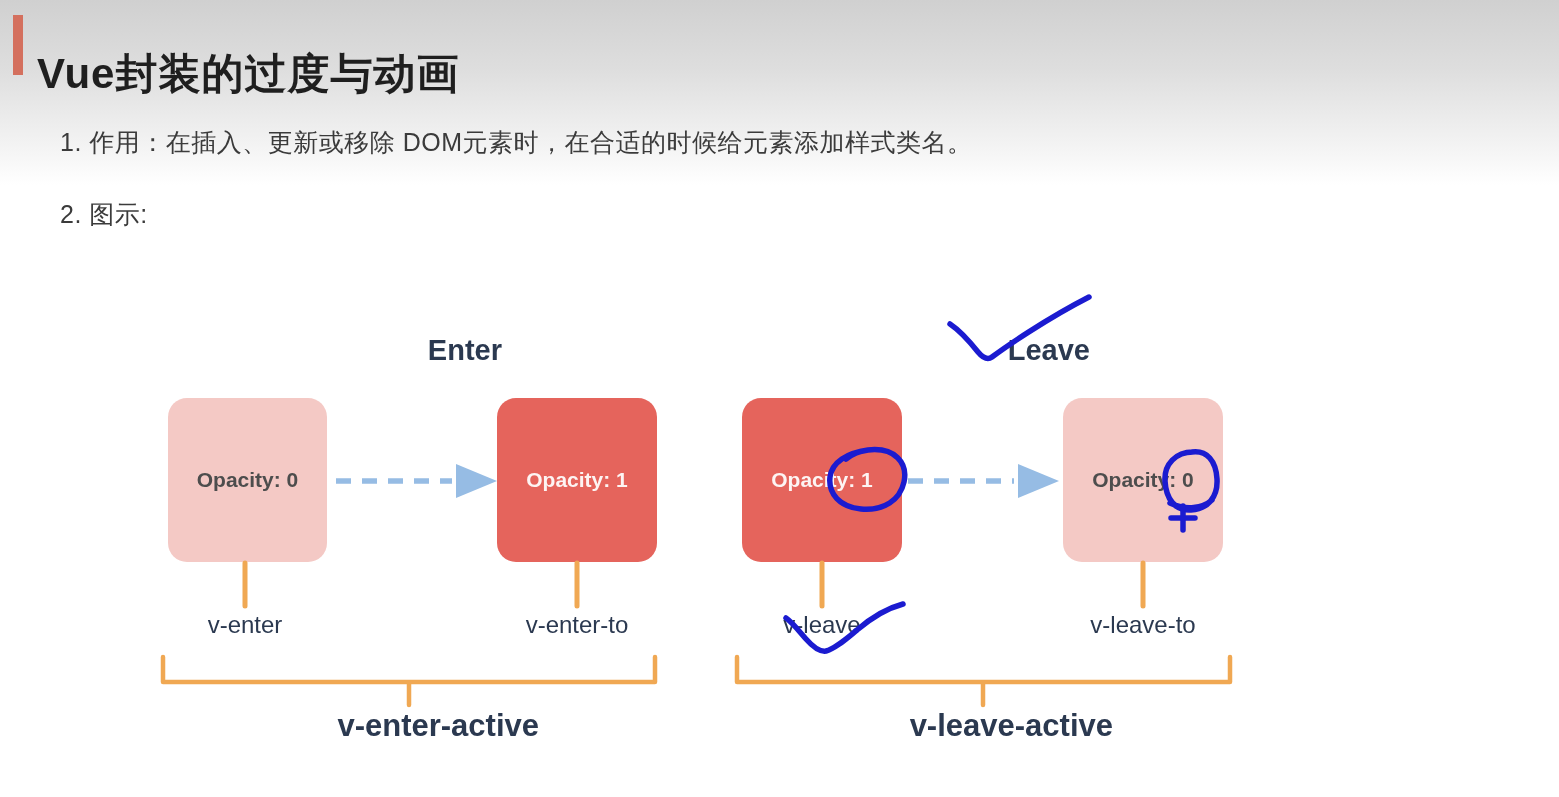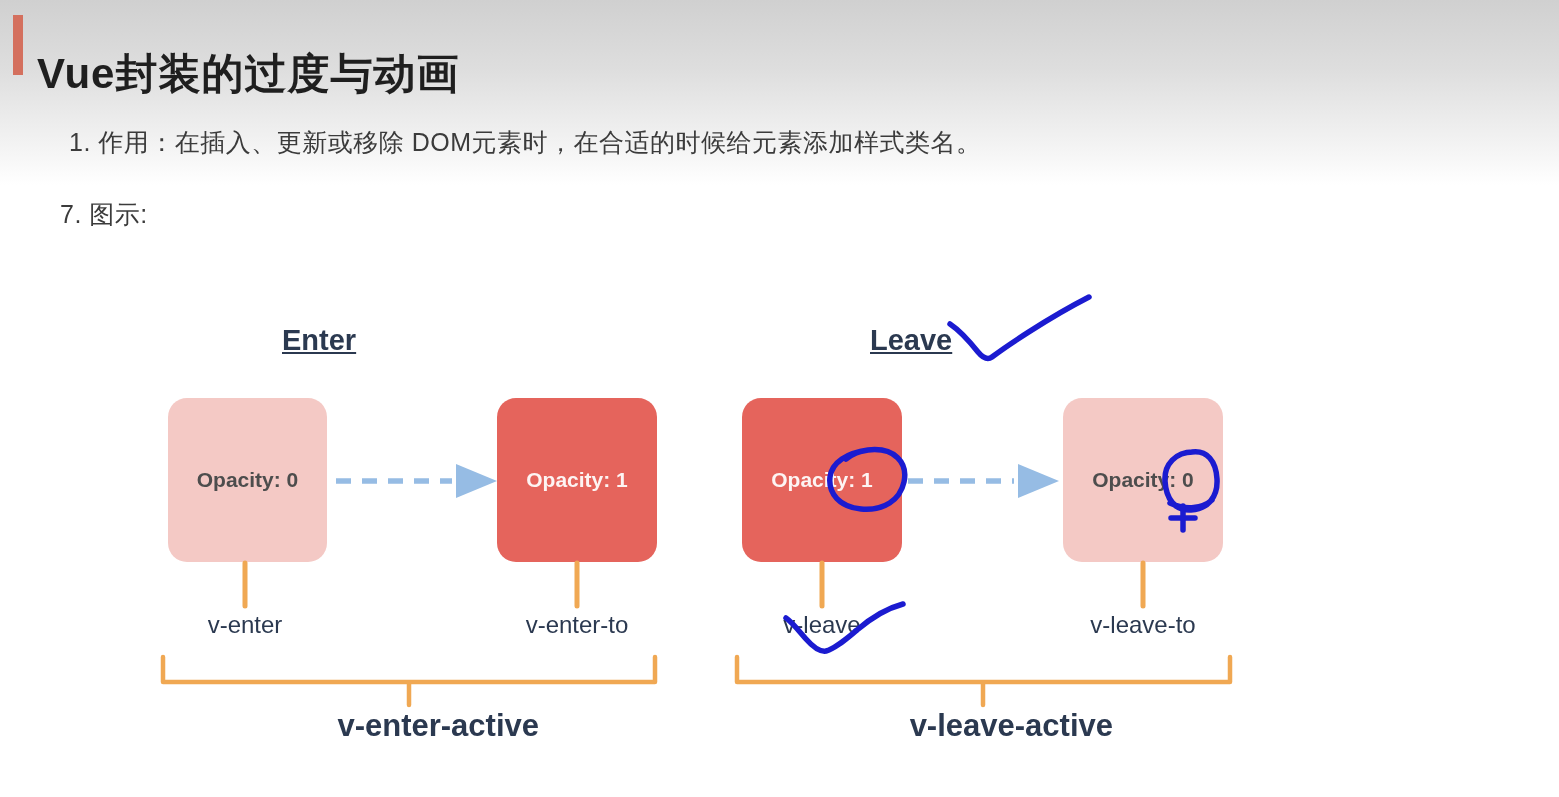--- a/index.html
+++ b/index.html
@@ -18,26 +18,26 @@
     background:#d4705e;
   }
   .page-title{
     position:absolute;left:37px;top:18px;
     font-size:42px;font-weight:bold;color:#1f1f1f;letter-spacing:1px;
   }
   .content-line{
     position:absolute;left:60px;
     font-size:25px;color:#3b3b3b;letter-spacing:0.5px;
   }
-  .line-1{top:126px;margin-left:9px;}
+  .line-1{top:126px;}
   .line-2{top:198px;}
 
   .section-title{
-    position:absolute;top:324px;width:220px;text-align:left;
-    font-size:29px;font-weight:bold;color:#2b3950;text-decoration:underline;
+    position:absolute;top:334px;width:220px;text-align:right;
+    font-size:29px;font-weight:bold;color:#2b3950;
   }
   .enter-title{left:282px;}
   .leave-title{left:870px;}
 
   .tbox{
     position:absolute;top:398px;height:164px;width:160px;
     display:flex;align-items:center;justify-content:center;
     font-size:21px;font-weight:bold;border-radius:19px;
   }
   .tbox.light{background:#f4c9c5;color:#4d4d4d;}
@@ -70,21 +70,21 @@
 </style>
 </head>
 <body>
 
 <div class="page">
 
   <div class="accent-bar"></div>
   <h1 class="page-title">Vue封装的过度与动画</h1>
 
   <div class="content-line line-1">1. 作用：在插入、更新或移除 DOM元素时，在合适的时候给元素添加样式类名。</div>
-  <div class="content-line line-2">7. 图示:</div>
+  <div class="content-line line-2">2. 图示:</div>
 
   <div class="section-title enter-title">Enter</div>
   <div class="section-title leave-title">Leave</div>
 
   <div class="tbox light box-1">
     <span>Opacity: 0</span>
   </div>
   <div class="tbox solid box-2">
     <span>Opacity: 1</span>
   </div>

